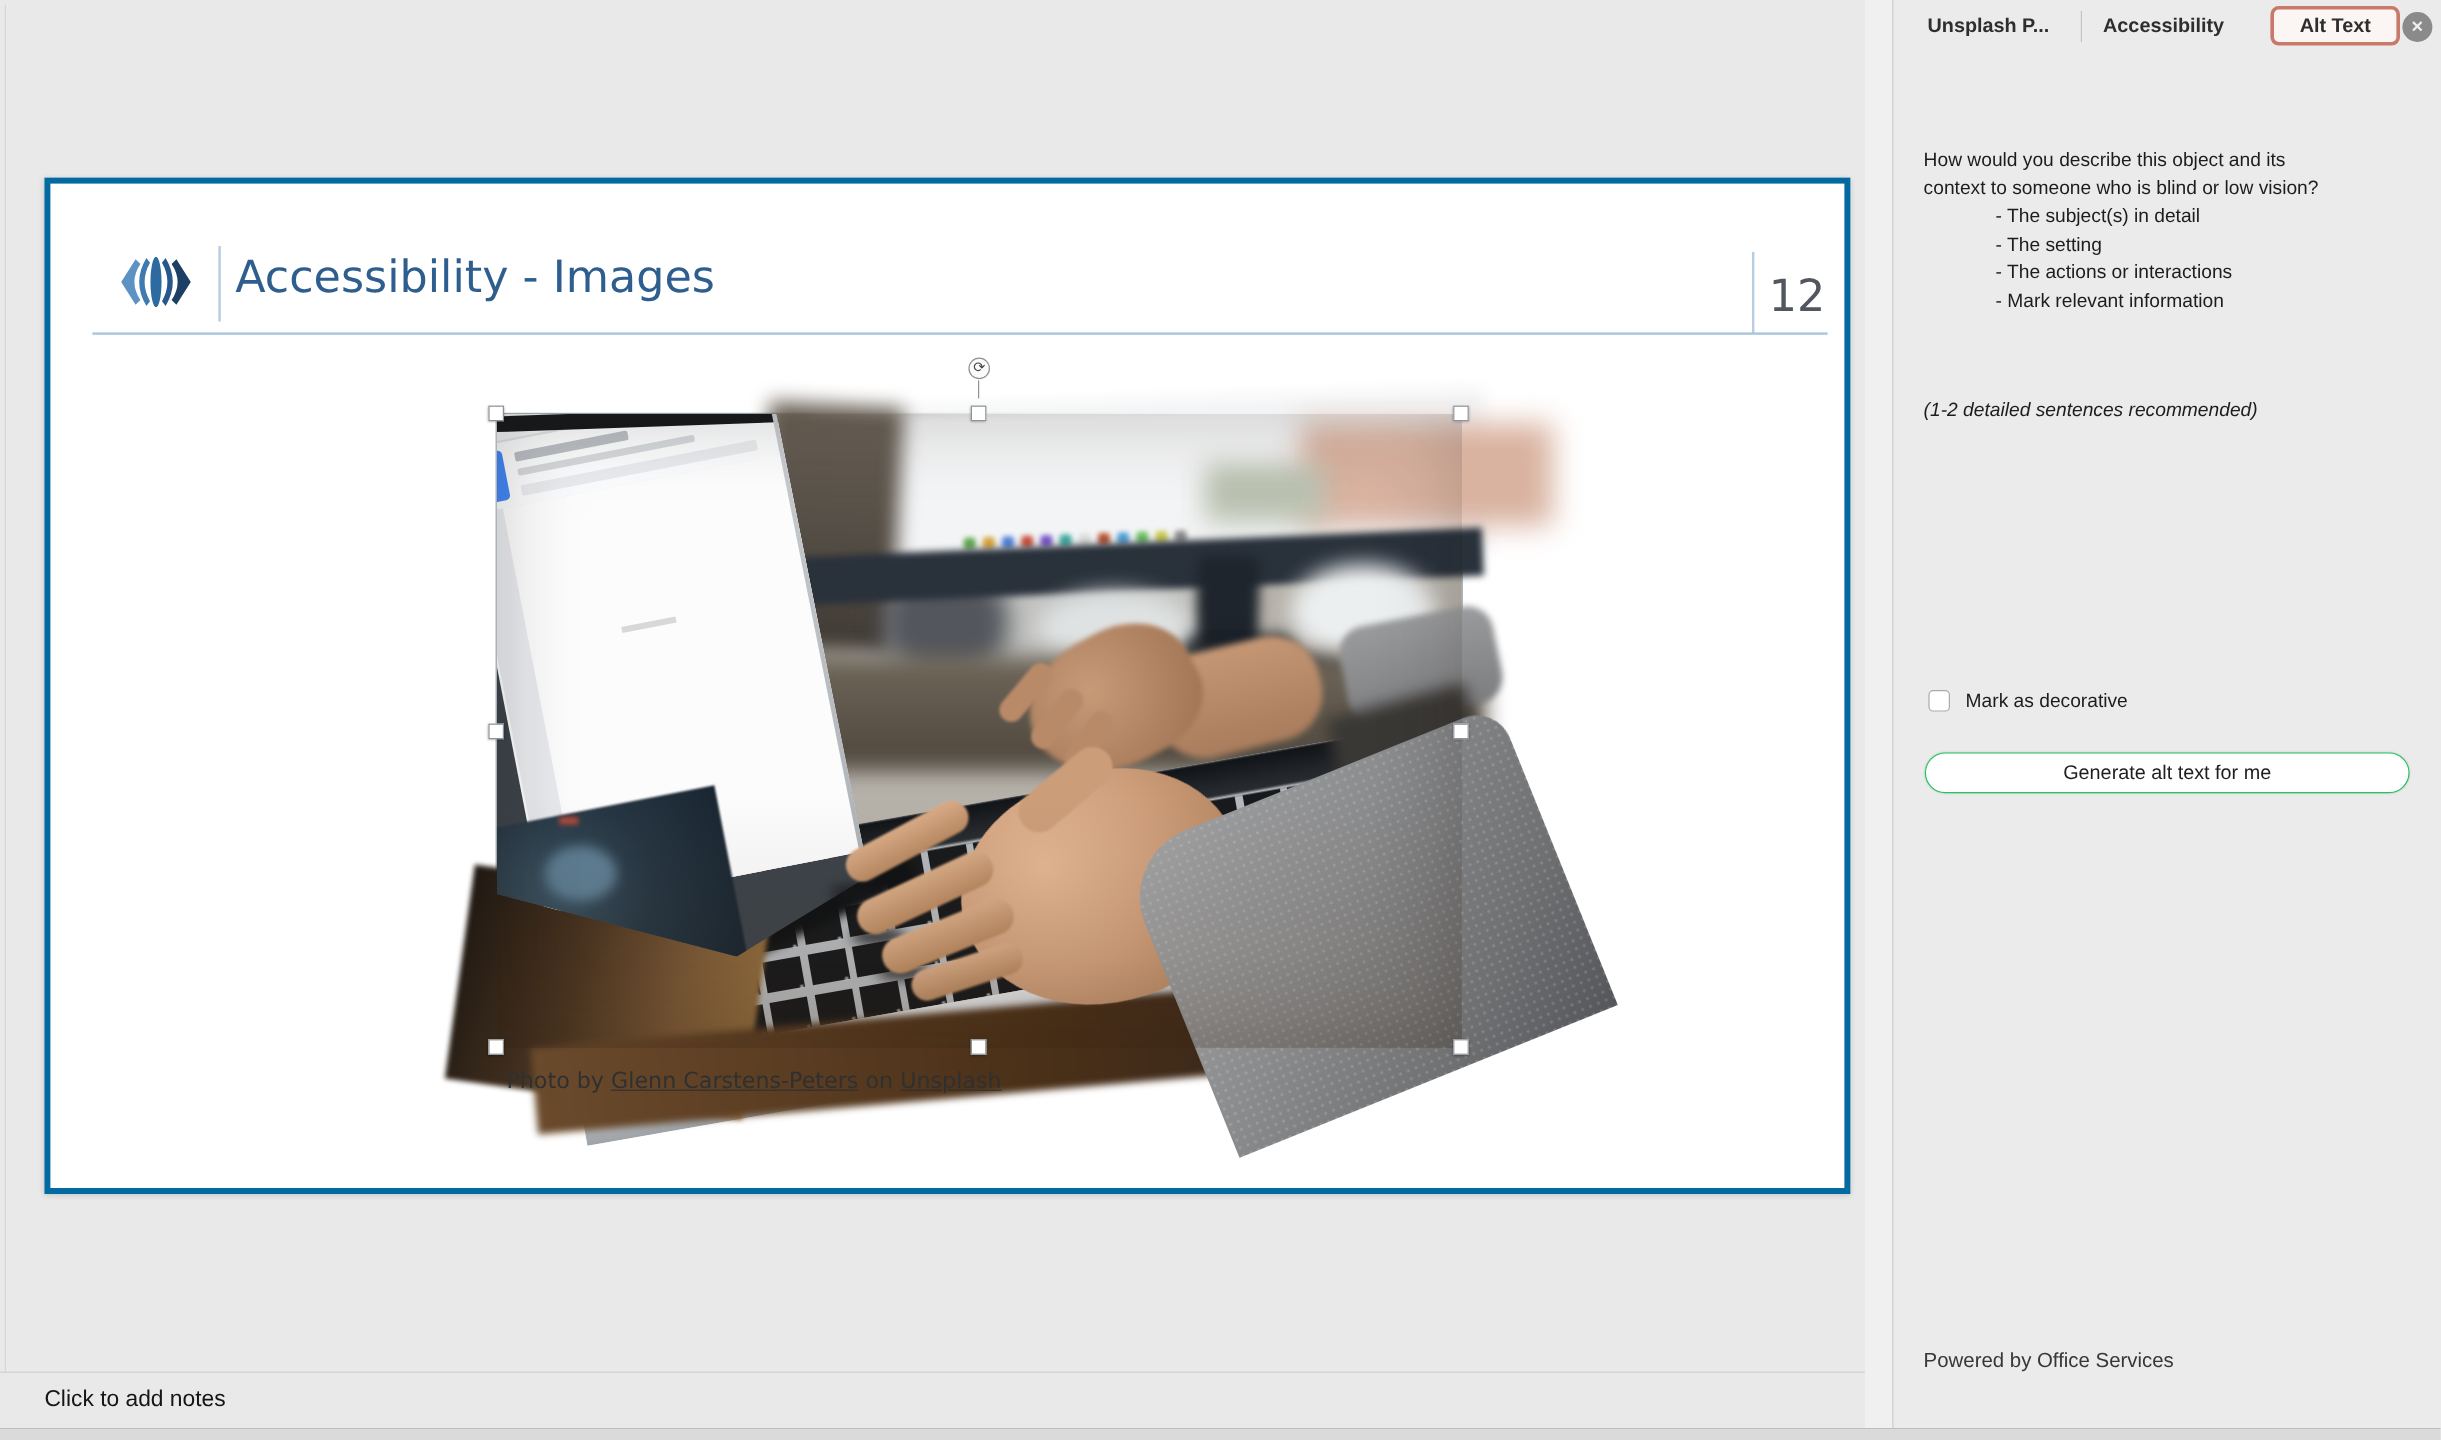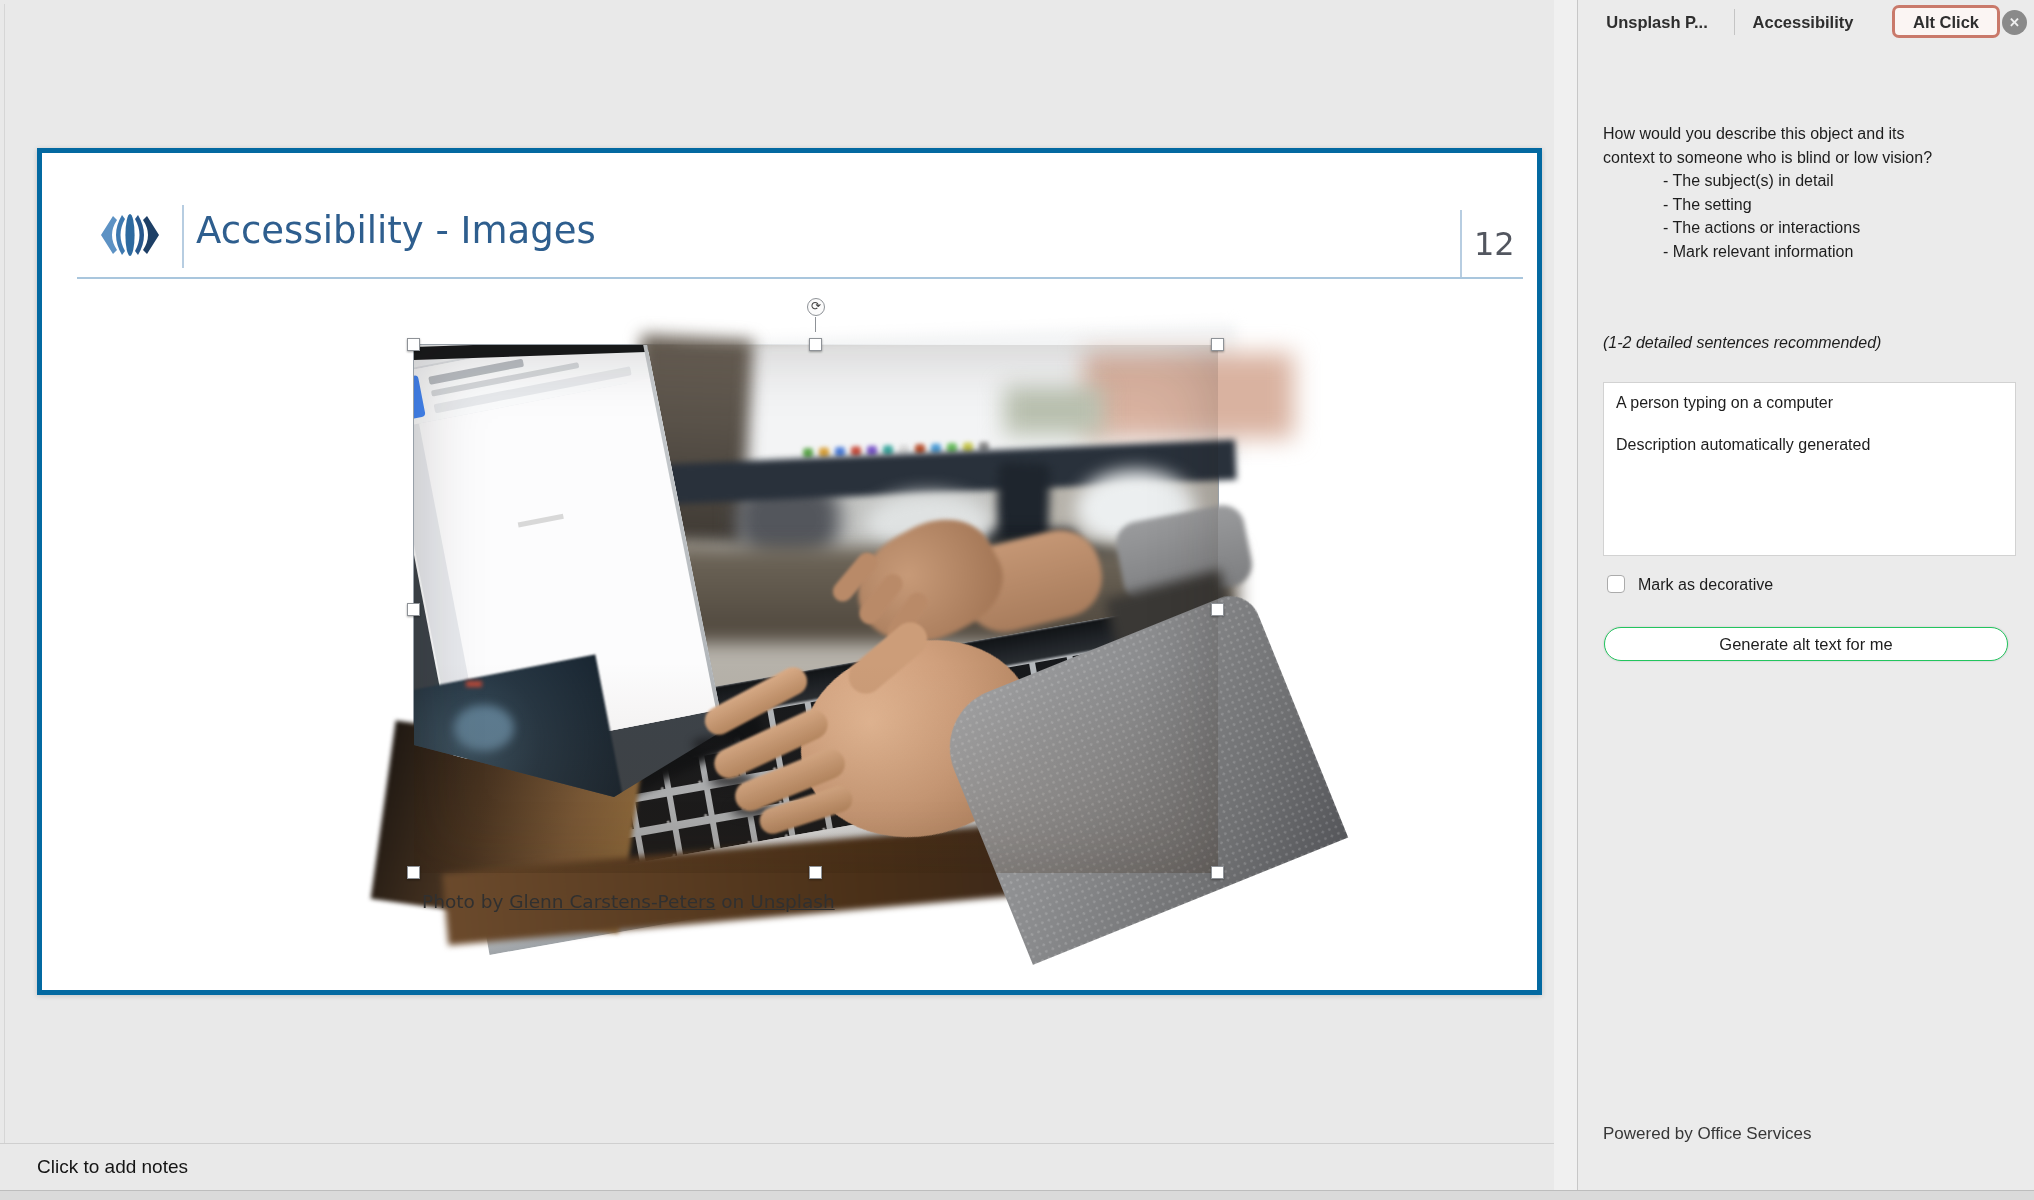--- a/index.html
+++ b/index.html
@@ -16,21 +16,21 @@
   #scroll-track{left:1554px;top:0;width:23px;height:1190px;background:#f0f0f0;}
   #panel-divider{left:1577px;top:0;width:1px;height:1190px;background:#c7c7c7;}
 
   
   #slide{left:37px;top:148px;width:1505px;height:847px;background:#fff;border:5px solid #0369a1;
          box-shadow:0 1px 5px rgba(0,0,0,.16);box-sizing:border-box;}
   #logo{left:55px;top:58px;width:66px;height:48px;}
   #title-vline{left:140px;top:52px;width:2px;height:63px;background:#b7cde1;}
   #slide-title{left:154px;top:56px;font-family:"DejaVu Sans",sans-serif;font-size:37px;color:#2e5e8e;}
   #num-vline{left:1418px;top:57px;width:2px;height:68px;background:#b7cde1;}
-  #slide-number{left:1432px;top:72px;font-size:32px;color:#52565f;font-family:"DejaVu Sans",sans-serif;}
+  #slide-number{left:1432px;top:72px;font-size:37px;color:#52565f;font-family:"DejaVu Sans",sans-serif;}
   #title-hline{left:35px;top:124px;width:1446px;height:2px;background:#a9c6dd;}
   #caption{left:380px;top:738px;font-family:"DejaVu Sans",sans-serif;font-size:18.5px;color:#303030;}
   #caption a{color:#303030;text-decoration:underline;}
 
   
   #photo-wrap{left:372px;top:192px;width:804px;height:528px;}
   #photo{left:0;top:0;width:804px;height:528px;overflow:hidden;background:#b6b2aa;outline:1px solid #98a0a8;}
   .hdl{position:absolute;width:13px;height:13px;background:#fff;border:1px solid #8e9297;
        box-shadow:0 1px 2px rgba(0,0,0,.35);box-sizing:border-box;}
   #rot-stem{left:401px;top:-28px;width:1px;height:15px;background:#8e9297;}
@@ -263,39 +263,36 @@
   <div class="abs" id="notes-divider"></div>
   <div class="abs" id="notes-text">Click to add notes</div>
 
   <div class="abs" id="scroll-track"></div>
   <div class="abs" id="panel-divider"></div>
 
   <div class="abs" id="panel">
     <div class="tab" id="tab1">Unsplash P...</div>
     <div id="tab-sep"></div>
     <div class="tab" id="tab2">Accessibility</div>
-    <div class="tab" id="tab3">Alt Click</div>
+    <div class="tab" id="tab3">Alt Text</div>
     <div id="panel-close">✕</div>
 
     <div class="ptext" id="q-block">
       <div>How would you describe this object and its</div>
       <div>context to someone who is blind or low vision?</div>
       <div id="q-bullets">
         <div>- The subject(s) in detail</div>
         <div>- The setting</div>
         <div>- The actions or interactions</div>
         <div>- Mark relevant information</div>
       </div>
     </div>
 
     <div class="ptext" id="hint">(1-2 detailed sentences recommended)</div>
 
-    <textarea id="alt-textarea" spellcheck="false" style="">A person typing on a computer
-
-Description automatically generated</textarea>
 
     <div id="decorative-cb"></div>
     <div class="ptext" id="decorative-label">Mark as decorative</div>
 
     <button id="generate-btn">Generate alt text for me</button>
 
     <div class="ptext" id="panel-footer">Powered by Office Services</div>
   </div>
 
   <div class="abs" id="bottom-line"></div>

